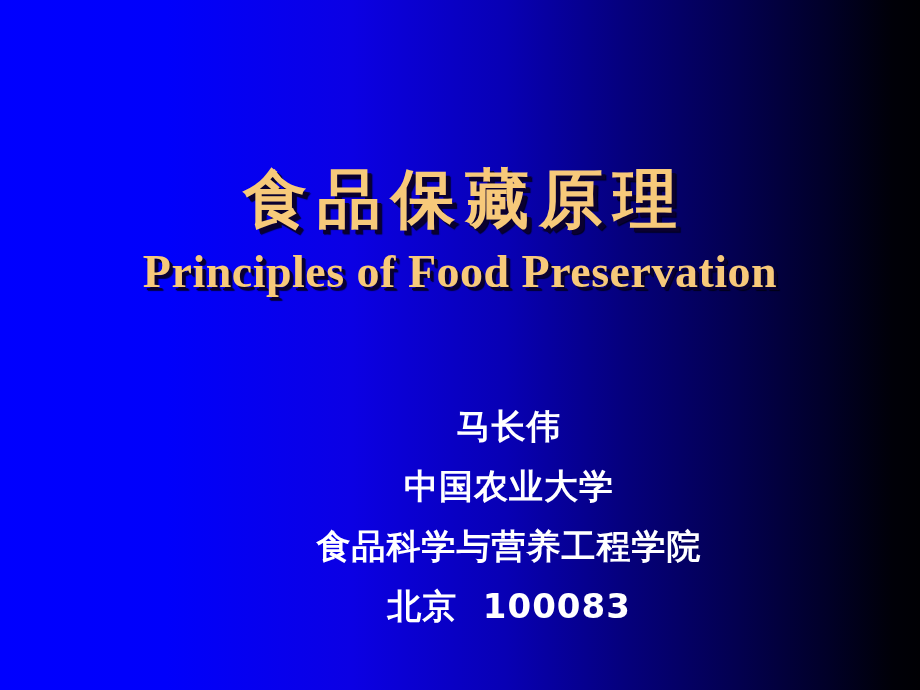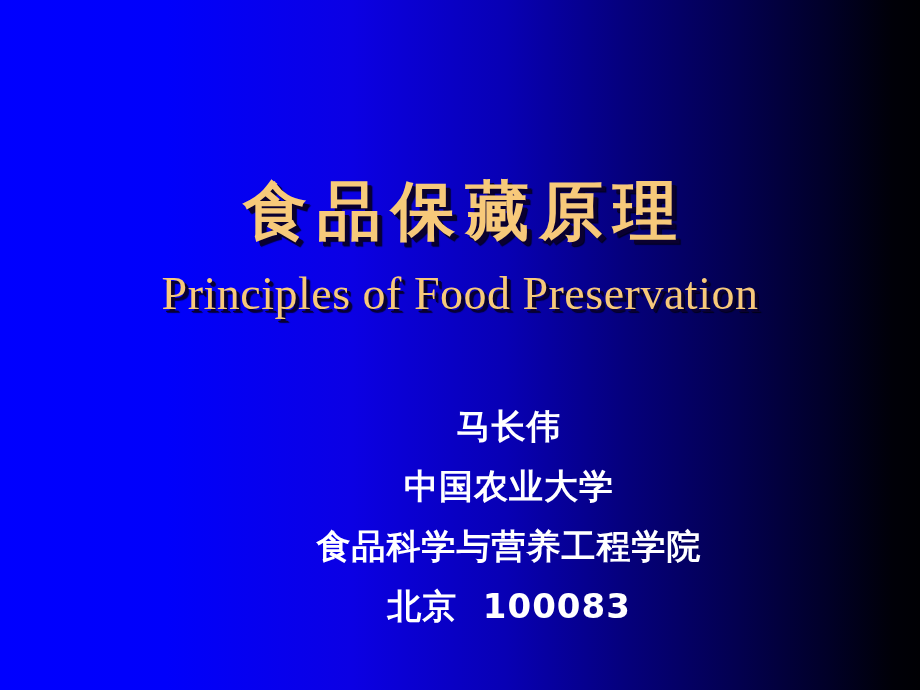--- a/index.html
+++ b/index.html
@@ -29,21 +29,21 @@
         #05007c 68%,
         #030050 80%,
         #010028 90%,
         #000008 97%,
         #000004 100%);
   }
 
   
   #title-block {
     position: absolute;
-    top: 172px;
+    top: 160px;
     left: 0;
     width: 920px;
     text-align: center;
   }
 
   .cjk-title {
     display: block;
     font-family: "DejaVu Sans", "Liberation Sans", sans-serif;
     font-weight: bold;
     font-size: 64px;
@@ -53,23 +53,23 @@
     text-indent: 10px;
     color: #f7c97a;
     text-shadow:
        4px 4px 0 #0a0030,
        5px 5px 1px rgba(0,0,0,0.75);
     white-space: nowrap;
   }
 
   .en-title {
     display: block;
-    margin-top: 18px;
+    margin-top: 8px;
     font-family: "Liberation Serif", "DejaVu Serif", serif;
-    font-weight: normal;
+    font-weight: bold;
     font-size: 46px;
     line-height: 52px;
     letter-spacing: 0.5px;
     color: #f7c97a;
     text-shadow:
        3px 3px 0 #0a0030,
        4px 4px 1px rgba(0,0,0,0.7);
     white-space: nowrap;
   }
 

